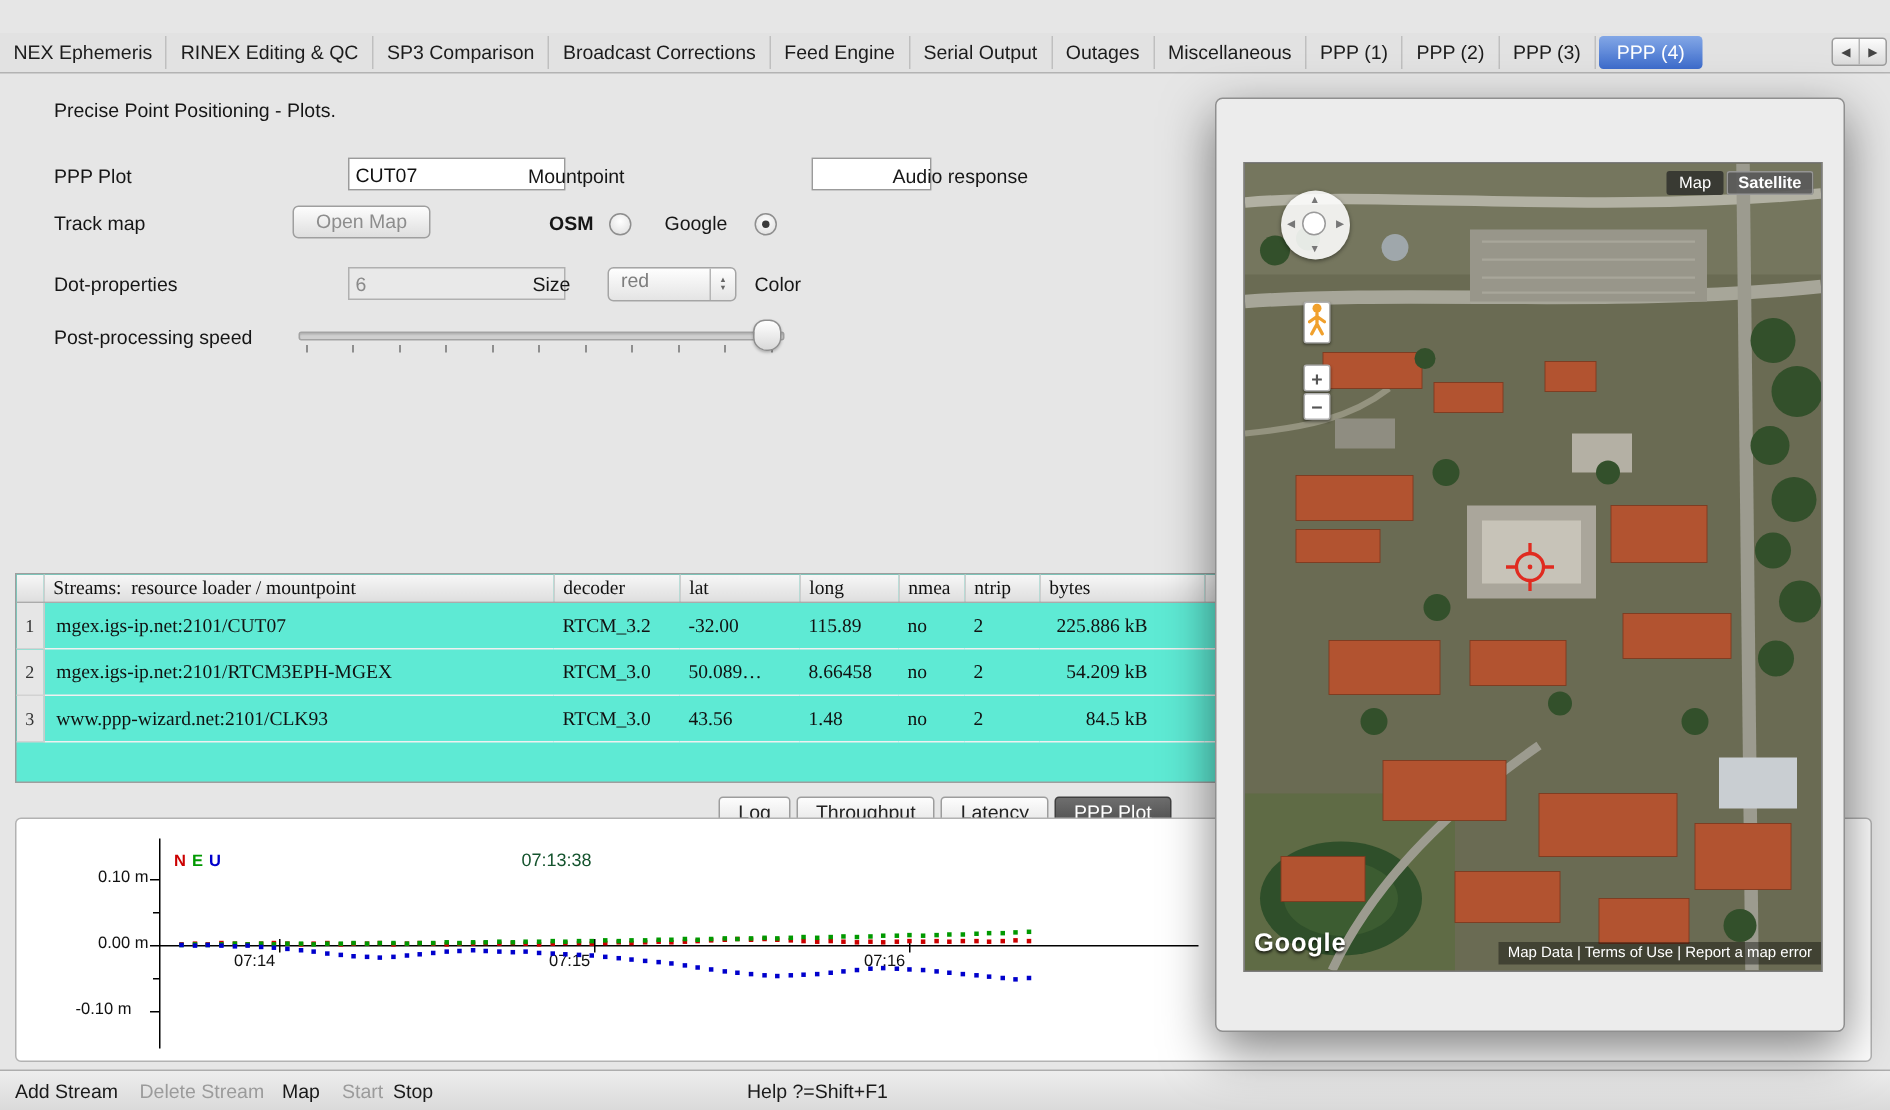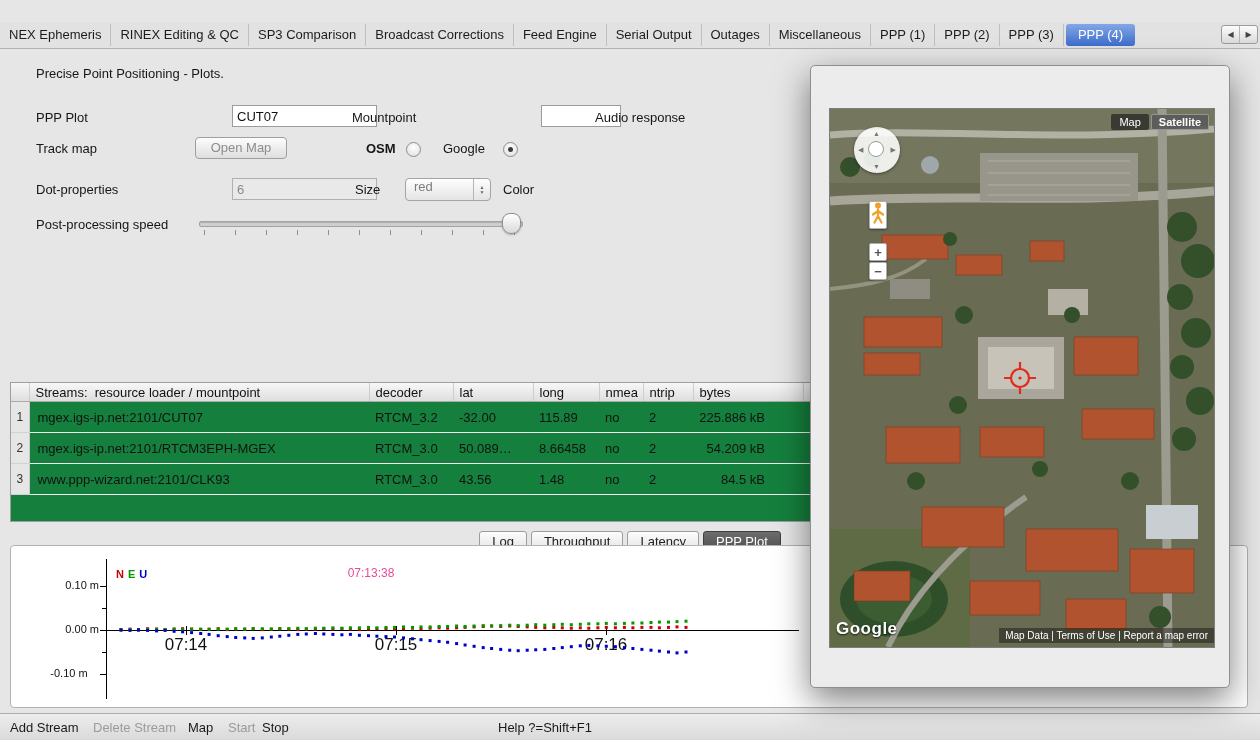--- a/index.html
+++ b/index.html
@@ -47,22 +47,22 @@
     align-items:center;justify-content:center;font-size:5px;color:#666;line-height:5px;}
   .slider{position:absolute;}
   .slider .groove{position:absolute;left:3px;right:3px;top:10px;height:4px;border-radius:2px;
     background:#cfcfcf;border:1px solid #a3a3a3;box-shadow:inset 0 1px 1px rgba(0,0,0,.15);}
   .slider .ticks{position:absolute;left:8px;right:8px;top:19px;height:5px;
     background:repeating-linear-gradient(90deg,#8f8f8f 0 1px,transparent 1px 31px);}
   .slider .handle{position:absolute;top:2px;width:17px;height:19px;background:linear-gradient(#ffffff,#d9d9d9);
     border:1px solid #8f8f8f;border-radius:8px 8px 9px 9px;box-shadow:0 1px 2px rgba(0,0,0,.25);}
 
   
-  .tablewrap{position:absolute;left:10px;top:382px;width:1076px;height:140px;background:#15803d;
-    border:1px solid #9e9e9e;box-sizing:border-box;}
+  .tablewrap{position:absolute;left:10px;top:382px;width:1076px;height:140px;background:#5eead4;
+    border:1px solid #9e9e9e;box-sizing:border-box;font-family:Liberation Serif, serif;}
   table.streams{border-collapse:collapse;width:100%;table-layout:fixed;font-size:13px;color:#111;}
   table.streams th{height:18px;font-weight:normal;text-align:left;padding:0 6px;
     background:linear-gradient(#f7f7f7,#dedede);border-bottom:1px solid #ababab;border-right:1px solid #cdcdcd;
     white-space:pre;overflow:hidden;}
   table.streams td{height:30px;padding:0 6px;white-space:nowrap;overflow:hidden;border-bottom:1px solid #f0f0f0;}
   table.streams td.num{background:#e6e6e6;border-right:1px solid #c9c9c9;border-bottom:1px solid #d2d2d2;
     text-align:center;font-size:12px;color:#333;padding:0;}
   table.streams td.mount{padding-left:8px;}
   table.streams td.bytes{text-align:right;padding-right:38px;}
   .vscroll{position:absolute;right:0;top:0;bottom:0;width:15px;background:#f4f4f4;border-left:1px solid #c6c6c6;}
@@ -73,23 +73,23 @@
   .ptab{height:20px;line-height:19px;padding:0 12px;font-size:13px;color:#222;border:1px solid #9d9d9d;
     border-radius:3px;background:linear-gradient(#fdfdfd,#e2e2e2);}
   .ptab.selected{background:linear-gradient(#6e6e6e,#4b4b4b);color:#fff;border-color:#3f3f3f;}
   .plot-frame{position:absolute;left:10px;top:545px;width:1238px;height:163px;background:#fff;
     border:1px solid #b2b2b2;border-radius:4px;box-sizing:border-box;font-size:11px;color:#111;}
   .yaxis{position:absolute;left:95px;top:13px;width:1px;height:140px;background:#000;}
   .zeroline{position:absolute;left:95px;top:84px;width:693px;height:1px;background:#000;}
   .ytick{position:absolute;height:1px;background:#000;}
   .xtick{position:absolute;width:1px;height:9px;top:80px;background:#000;}
   .ylab{position:absolute;left:28px;width:60px;text-align:right;font-size:11px;}
-  .xlab{position:absolute;width:60px;text-align:center;font-size:17px;}
+  .xlab{position:absolute;width:60px;font-size:11px;}
   .legend{position:absolute;left:105px;top:22px;display:flex;gap:4px;font-size:11px;font-weight:bold;}
-  .epoch{position:absolute;left:300px;top:20px;width:120px;text-align:center;font-size:12px;color:#ec4899;}
+  .epoch{position:absolute;left:300px;top:20px;width:120px;text-align:center;font-size:12px;color:#14532d;}
 
   
   .toolbar{position:absolute;left:0;top:713px;width:1260px;height:27px;
     background:linear-gradient(#ededed,#d9d9d9);border-top:1px solid #adadad;font-size:13px;}
   .tbitem{position:absolute;top:6px;white-space:nowrap;color:#1a1a1a;}
   .tbitem.disabled{color:#9b9b9b;}
   .tbhelp{position:absolute;top:6px;left:498px;color:#1a1a1a;}
 
   
   .map-window{position:absolute;left:810px;top:65px;width:420px;height:623px;background:#ececec;

